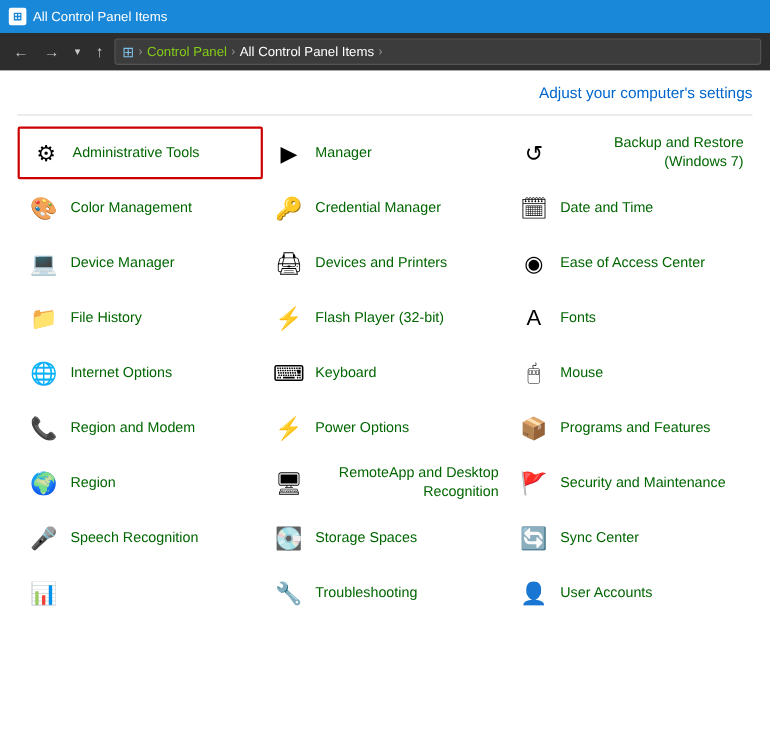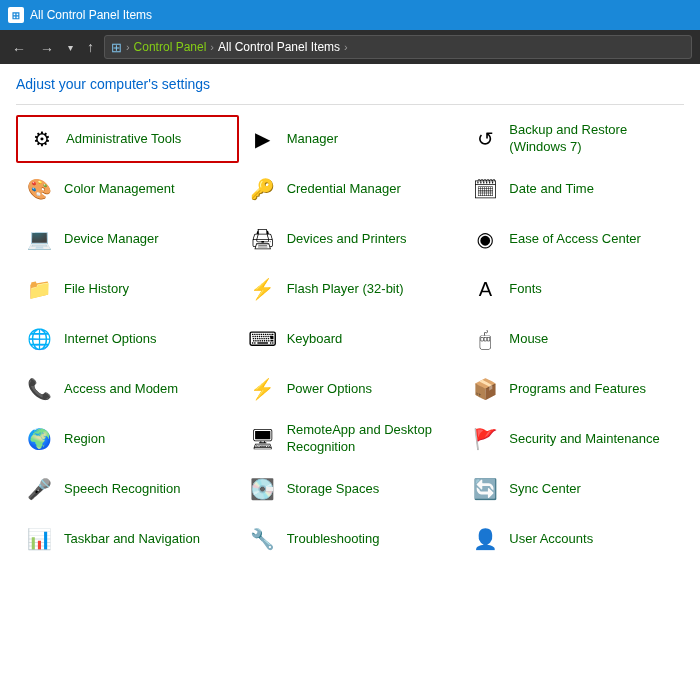--- a/index.html
+++ b/index.html
@@ -54,20 +54,21 @@
       padding: 0 6px;
       gap: 4px;
       color: #fff;
       font-size: 12px;
     }
     .breadcrumb-sep { color: #999; font-size: 11px; }
 
     
     .content {
       padding: 12px 16px;
+      text-align: right;
     }
     .page-subtitle {
       color: #0066cc;
       font-size: 14px;
       margin-bottom: 12px;
       font-weight: 400;
     }
     .divider {
       border: none;
       border-top: 1px solid #ddd;
@@ -189,21 +190,21 @@
       <div class="item">
         <div class="item-icon">⌨</div>
         <span class="item-label">Keyboard</span>
       </div>
       <div class="item">
         <div class="item-icon">🖱</div>
         <span class="item-label">Mouse</span>
       </div>
       <div class="item">
         <div class="item-icon">📞</div>
-        <span class="item-label">Access and Modem</span>
+        <span class="item-label">Region and Modem</span>
       </div>
       <div class="item">
         <div class="item-icon">⚡</div>
         <span class="item-label">Power Options</span>
       </div>
       <div class="item">
         <div class="item-icon">📦</div>
         <span class="item-label">Programs and Features</span>
       </div>
       <div class="item">
@@ -225,21 +226,20 @@
       <div class="item">
         <div class="item-icon">💽</div>
         <span class="item-label">Storage Spaces</span>
       </div>
       <div class="item">
         <div class="item-icon">🔄</div>
         <span class="item-label">Sync Center</span>
       </div>
       <div class="item">
         <div class="item-icon">📊</div>
-        <span class="item-label">Taskbar and Navigation</span>
       </div>
       <div class="item">
         <div class="item-icon">🔧</div>
         <span class="item-label">Troubleshooting</span>
       </div>
       <div class="item">
         <div class="item-icon">👤</div>
         <span class="item-label">User Accounts</span>
       </div>
     </div>

